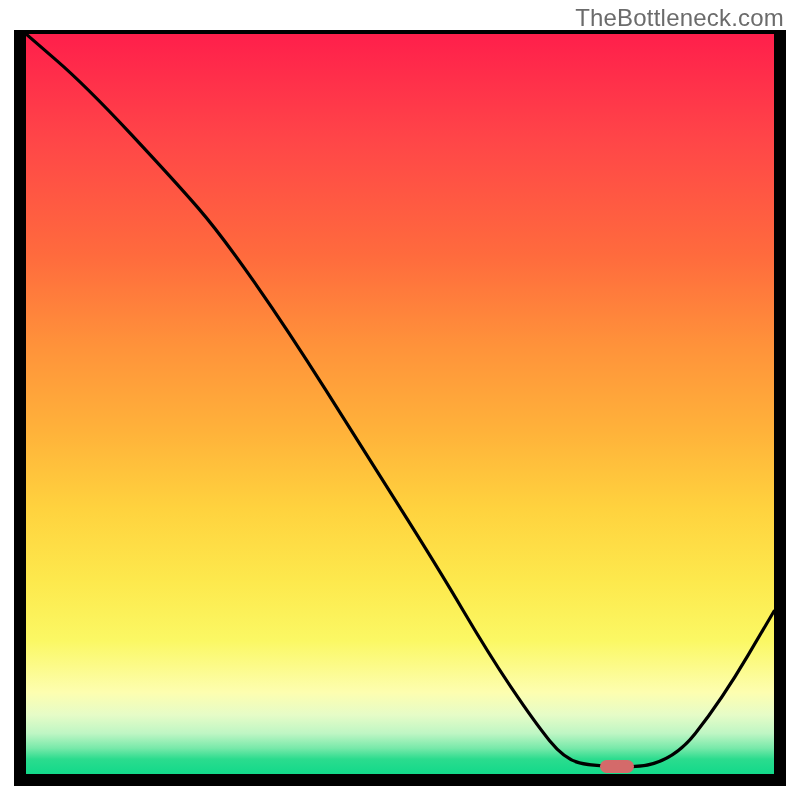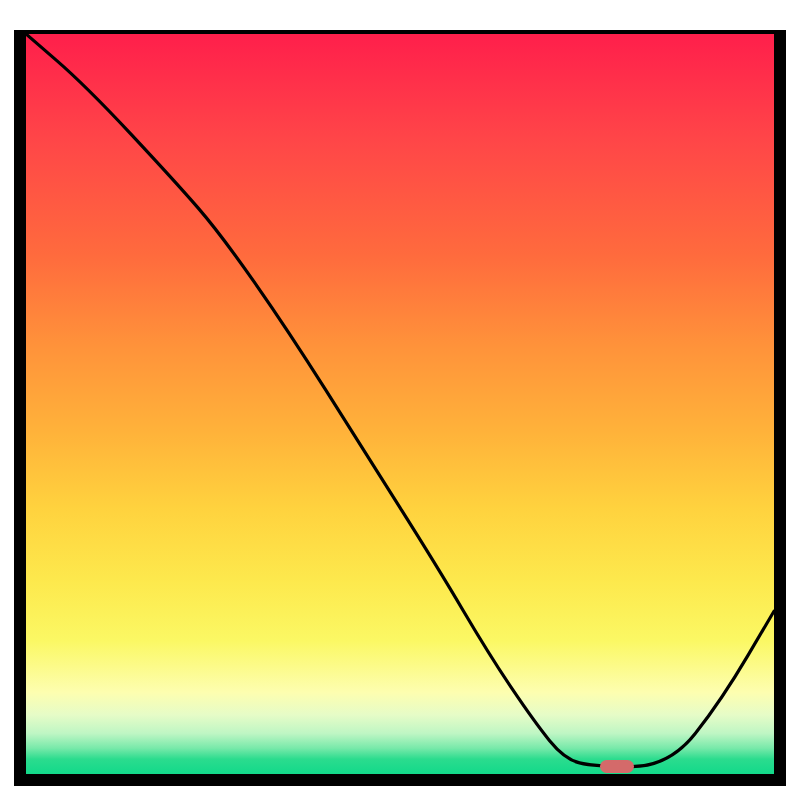--- a/index.html
+++ b/index.html
@@ -85,20 +85,21 @@
     position: absolute;
     background: #d46a6a;
     border-radius: 999px;
   }
 </style>
 </head>
 <body>
 
 <div class="container">
 
+  <div class="watermark">TheBottleneck.com</div>
 
   <div class="frame">
     <div class="plot-area">
 
       <div class="gradient"></div>
 
       <svg class="curve-svg" viewBox="0 0 748 740" preserveAspectRatio="none">
         <path id="curve-path" class="curve-path" d="M 0.00 0.00 Q 0.00 0.00 29.92 25.90 Q 59.84 51.80 104.72 99.90 Q 149.60 148.00 172.04 173.90 Q 194.48 199.80 228.14 247.90 Q 261.80 296.00 299.20 355.20 Q 336.60 414.40 374.00 473.60 Q 411.40 532.80 437.58 577.20 Q 463.76 621.60 486.20 654.90 Q 508.64 688.20 523.60 706.70 Q 538.56 725.20 553.52 728.90 Q 568.48 732.60 605.88 732.60 Q 643.28 732.60 669.46 699.30 Q 695.64 666.00 721.82 621.60 L 748.00 577.20"></path>
       </svg>
 

